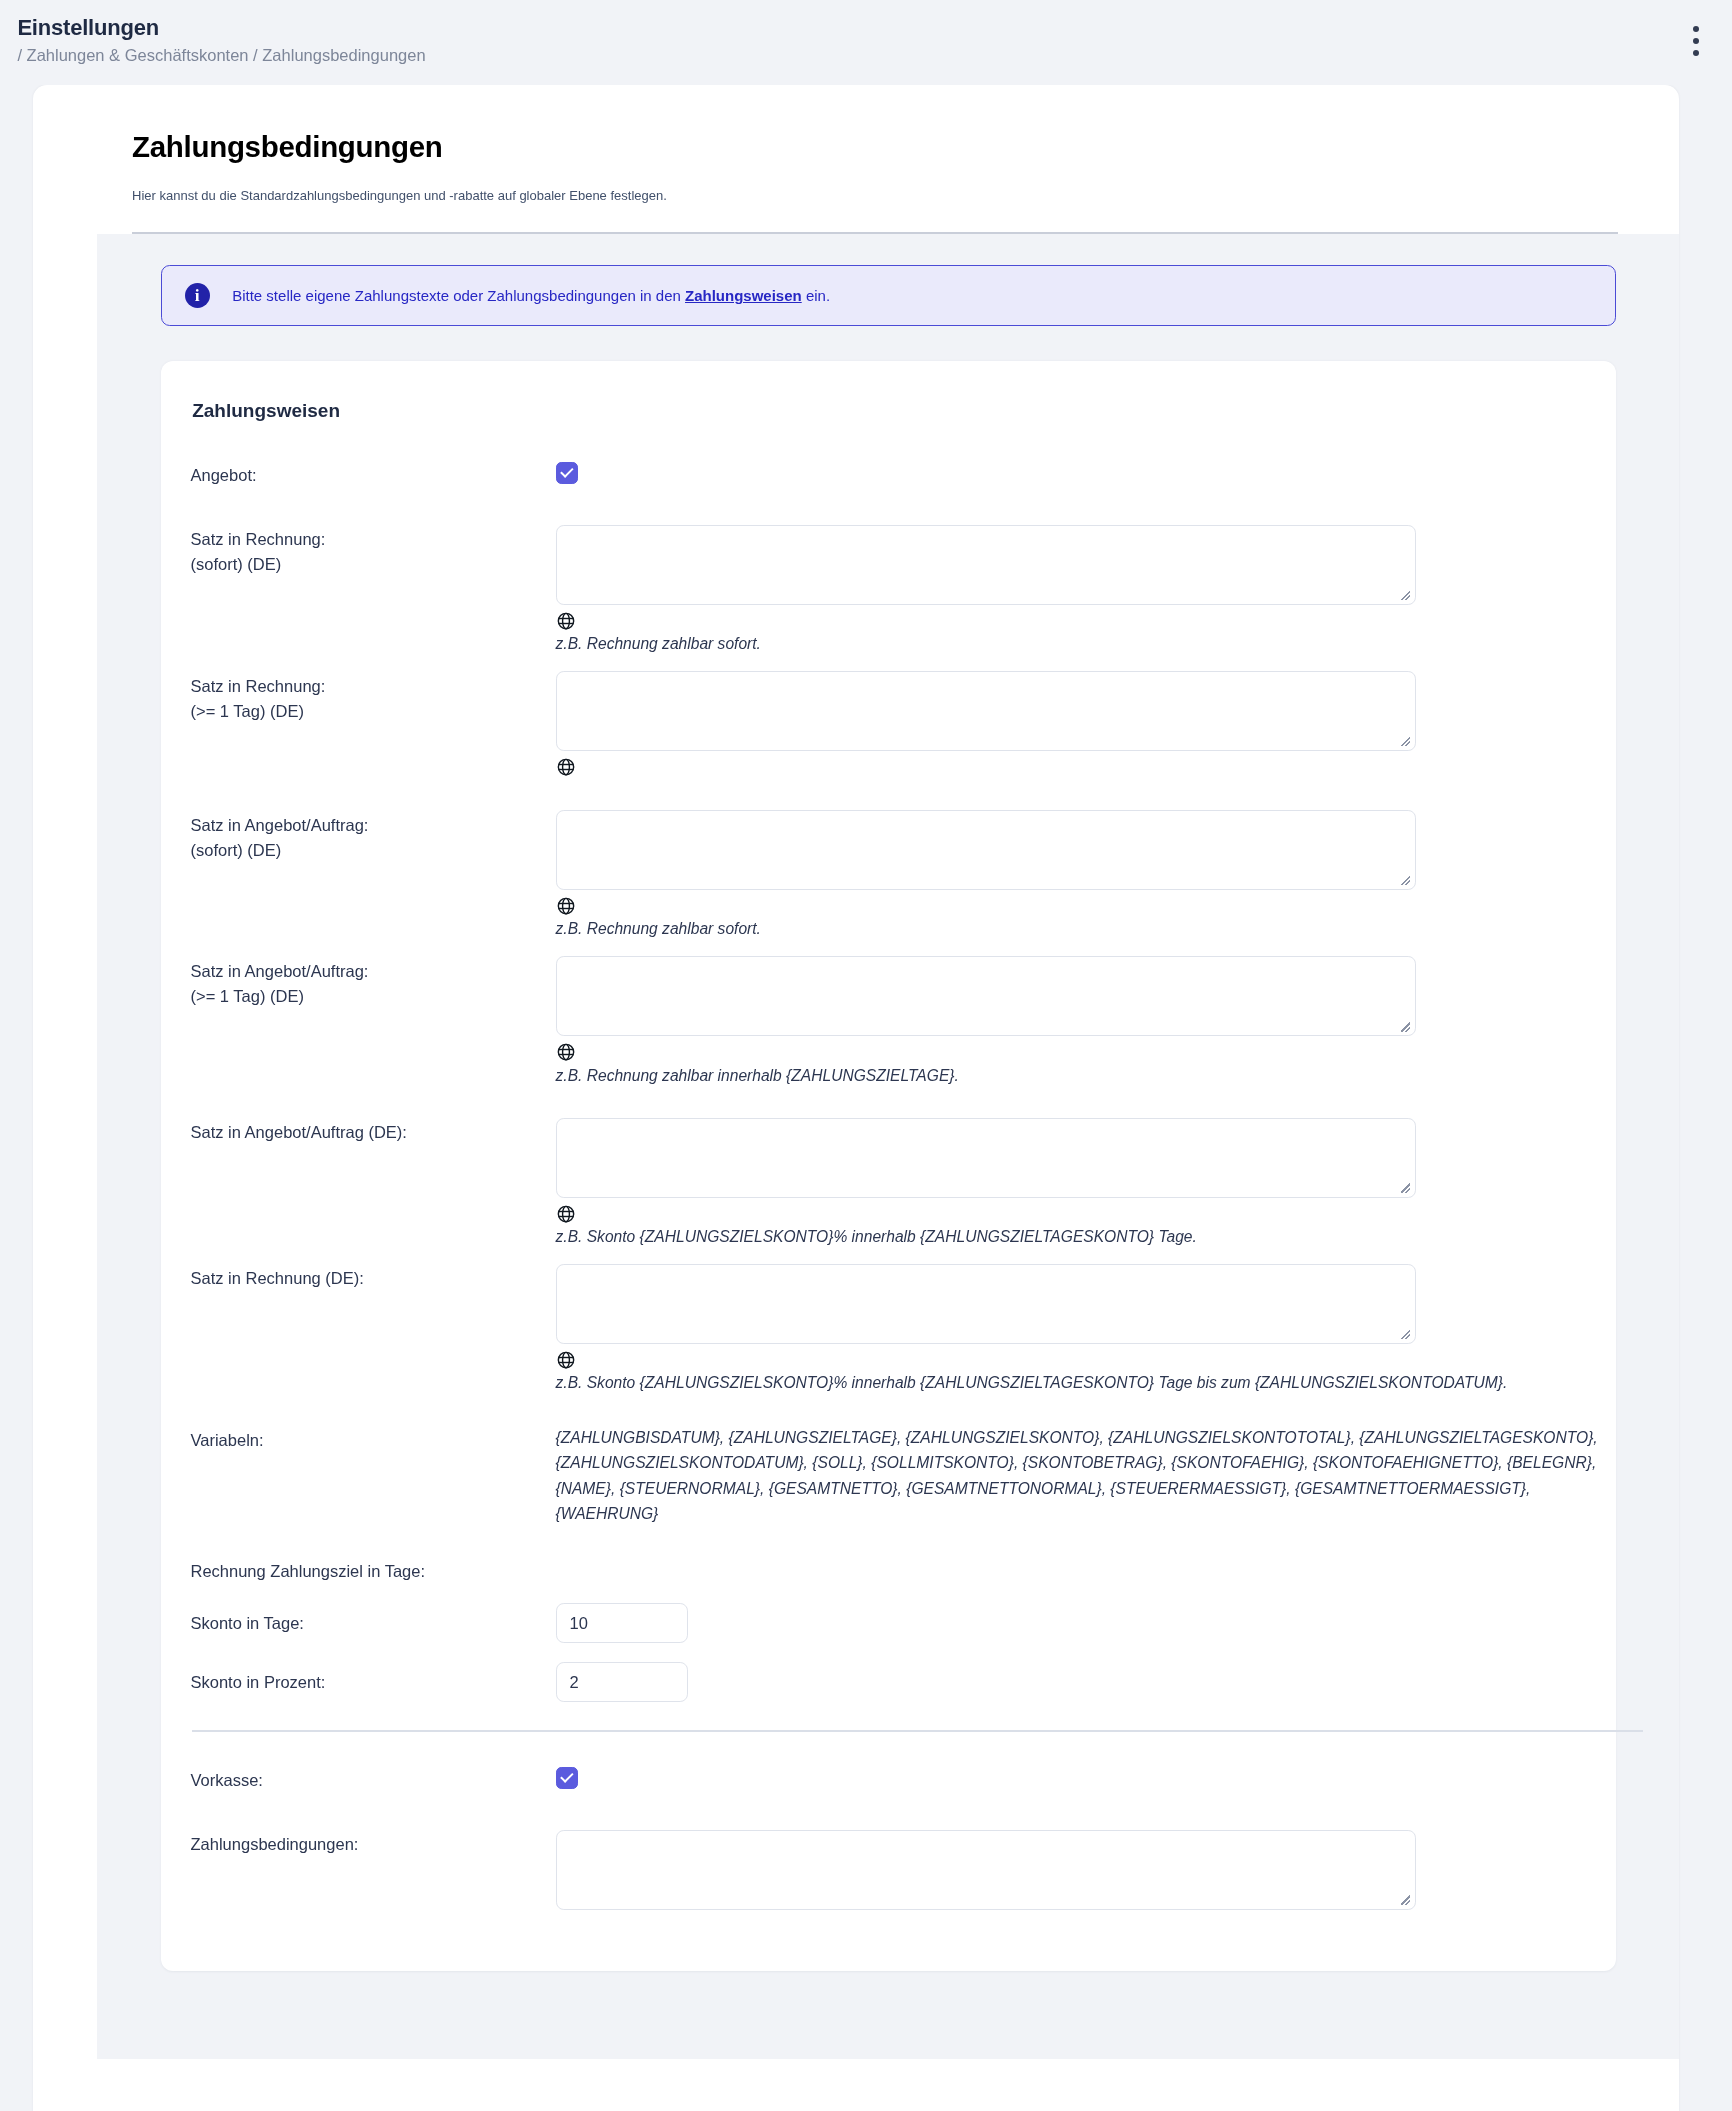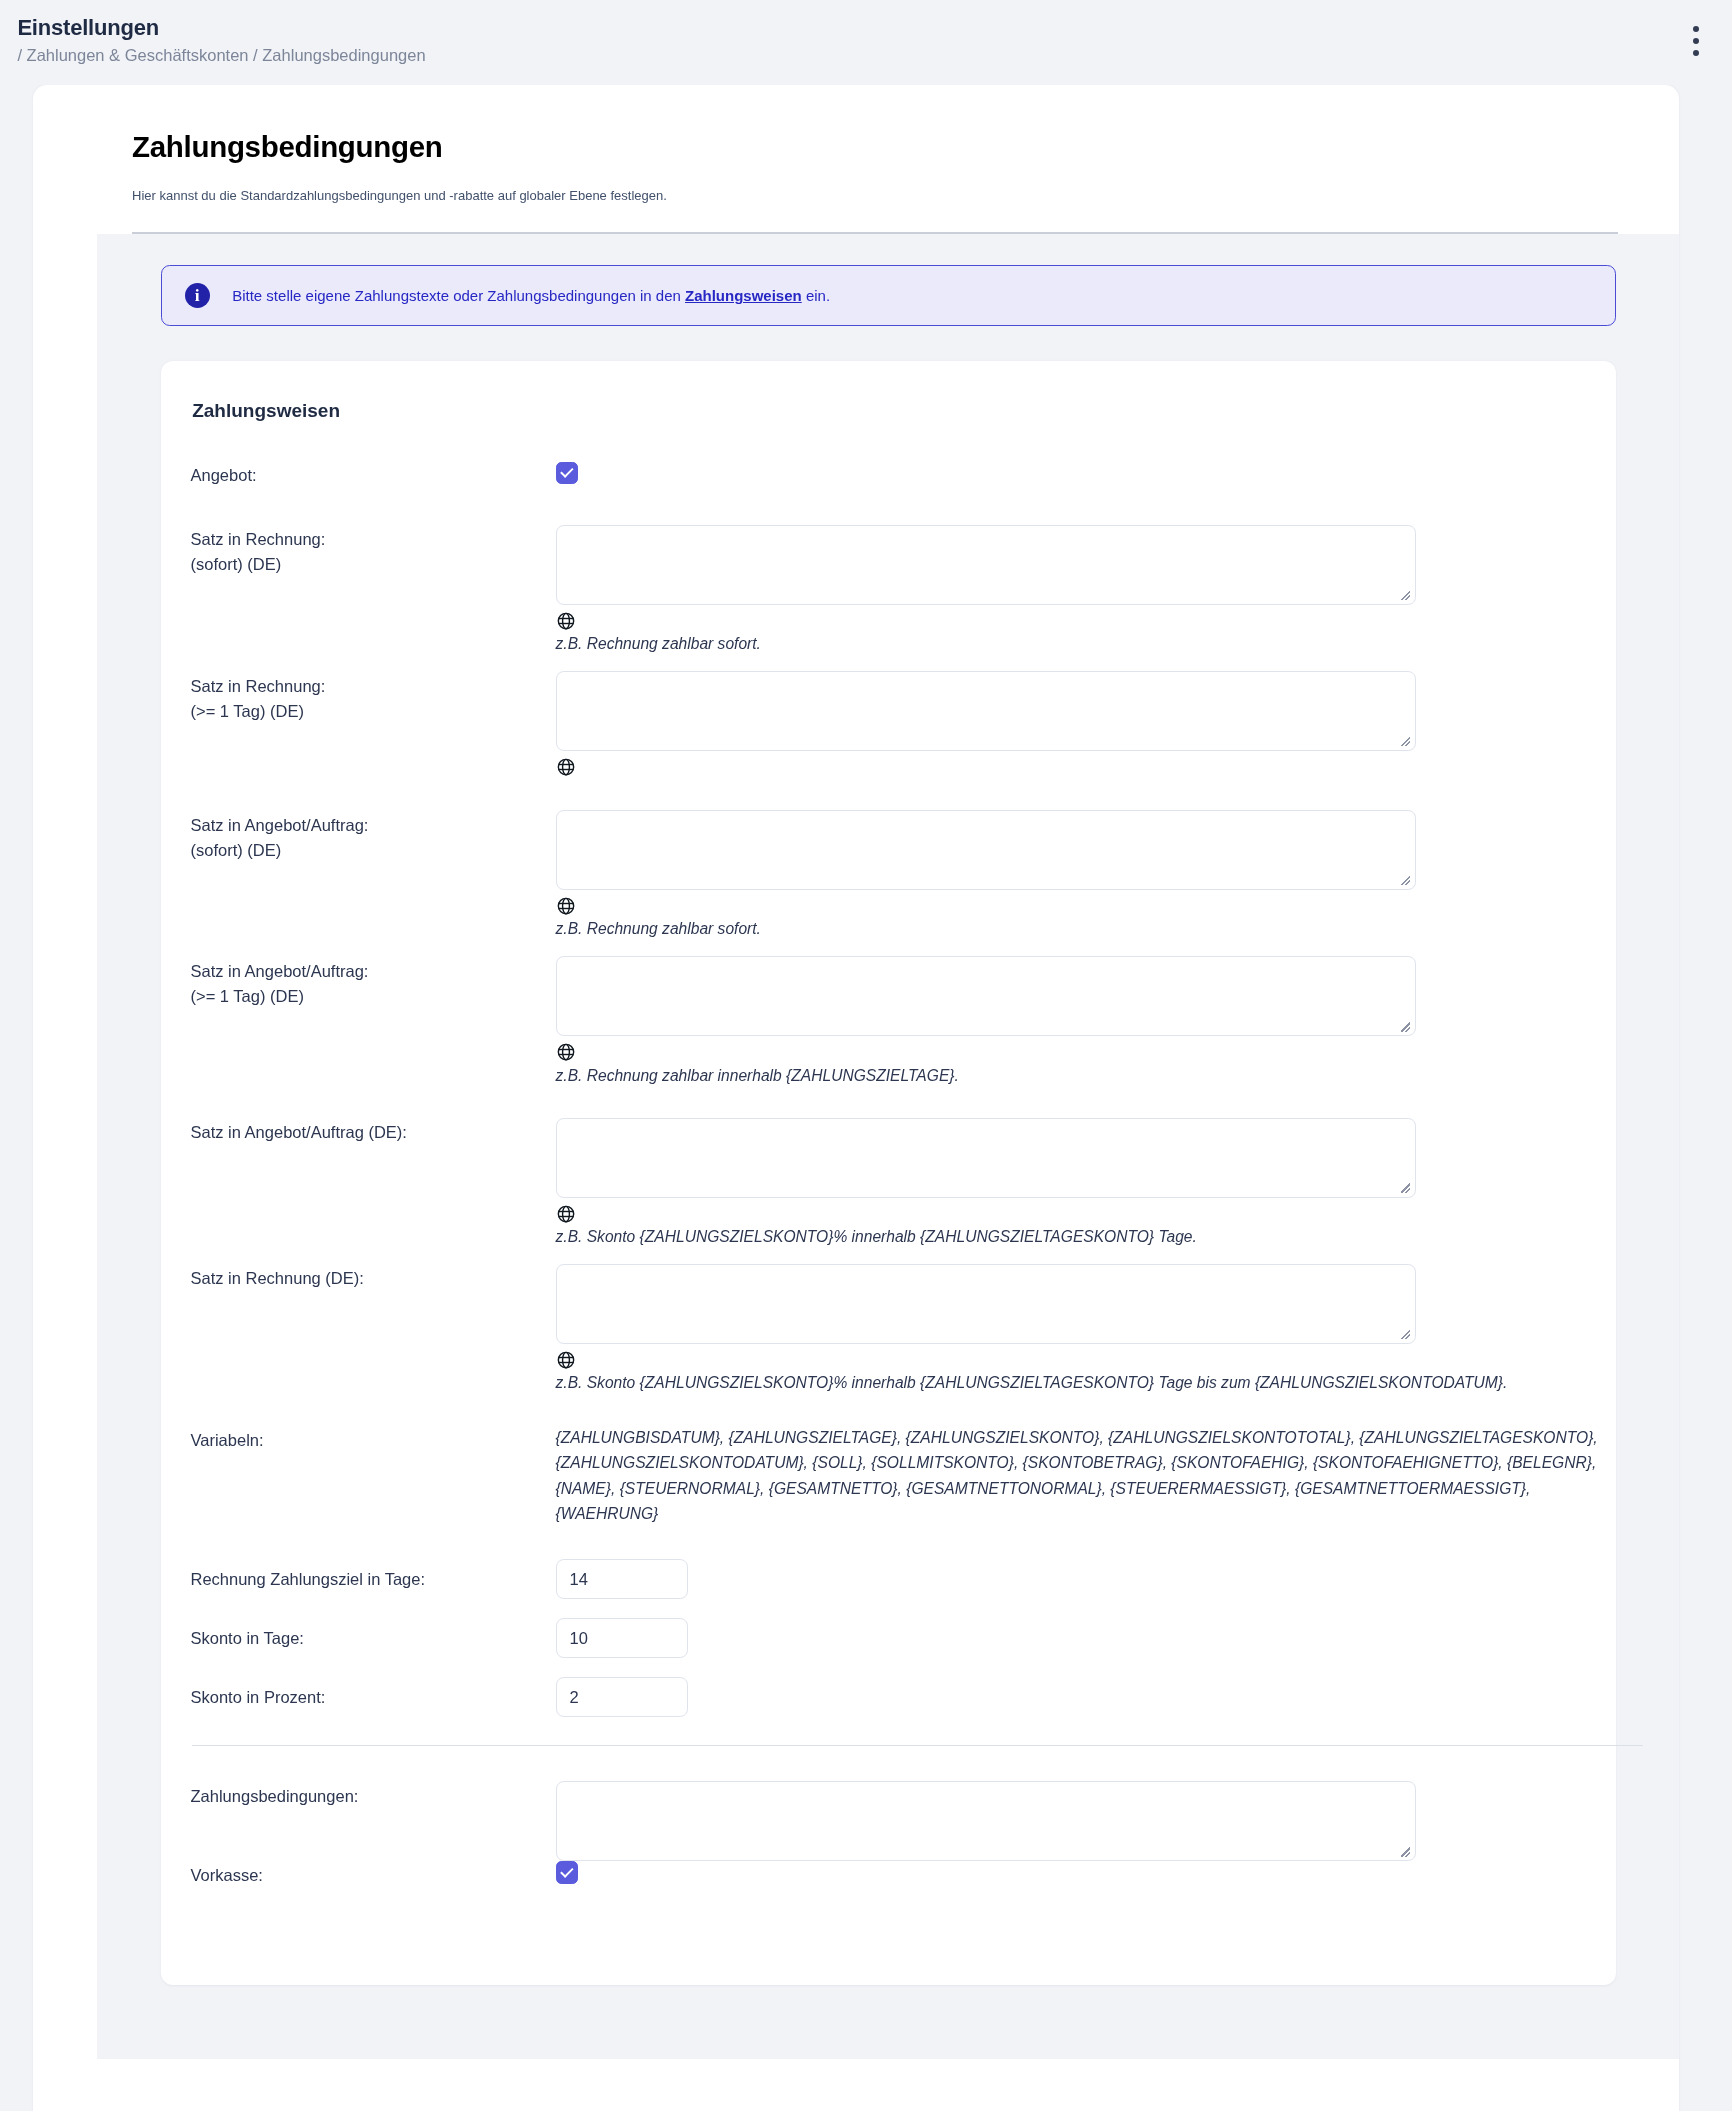--- a/index.html
+++ b/index.html
@@ -394,52 +394,49 @@
         <div class="row">
           <div class="row-label">Variabeln:</div>
           <div class="row-field">
             <div class="vars">{ZAHLUNGBISDATUM}, {ZAHLUNGSZIELTAGE}, {ZAHLUNGSZIELSKONTO}, {ZAHLUNGSZIELSKONTOTOTAL}, {ZAHLUNGSZIELTAGESKONTO}, {ZAHLUNGSZIELSKONTODATUM}, {SOLL}, {SOLLMITSKONTO}, {SKONTOBETRAG}, {SKONTOFAEHIG}, {SKONTOFAEHIGNETTO}, {BELEGNR}, {NAME}, {STEUERNORMAL}, {GESAMTNETTO}, {GESAMTNETTONORMAL}, {STEUERERMAESSIGT}, {GESAMTNETTOERMAESSIGT}, {WAEHRUNG}</div>
           </div>
         </div>
         <div class="spacer-md"></div>
 
         <div class="row row-num">
           <div class="row-label">Rechnung Zahlungsziel in Tage:</div>
-          <div class="row-field">
-            <input class="num-input" type="text" value="14" style="">
-          </div>
         </div>
 
         <div class="row row-num">
           <div class="row-label">Skonto in Tage:</div>
           <div class="row-field">
             <input class="num-input" type="text" value="10" style="">
           </div>
         </div>
 
         <div class="row row-num">
           <div class="row-label">Skonto in Prozent:</div>
           <div class="row-field">
             <input class="num-input" type="text" value="2" style="">
           </div>
         </div>
 
         <div class="divider"></div>
 
-        <div class="row">
-          <div class="row-label">Zahlungsbedingungen:</div>
-          <div class="row-field">
-            <div class="ta"></div>
-          </div>
-        </div>
-
         <div class="row row-check">
           <div class="row-label">Vorkasse:</div>
           <div class="row-field">
             <div class="cbx on"></div>
+          </div>
+        </div>
+
+        <div class="row">
+          <div class="row-label">Zahlungsbedingungen:</div>
+          <div class="row-field">
+            <div class="ta"></div>
           </div>
         </div>
 
       </div>
     </div>
   </div>
 </div>
 
 
 </body></html>

